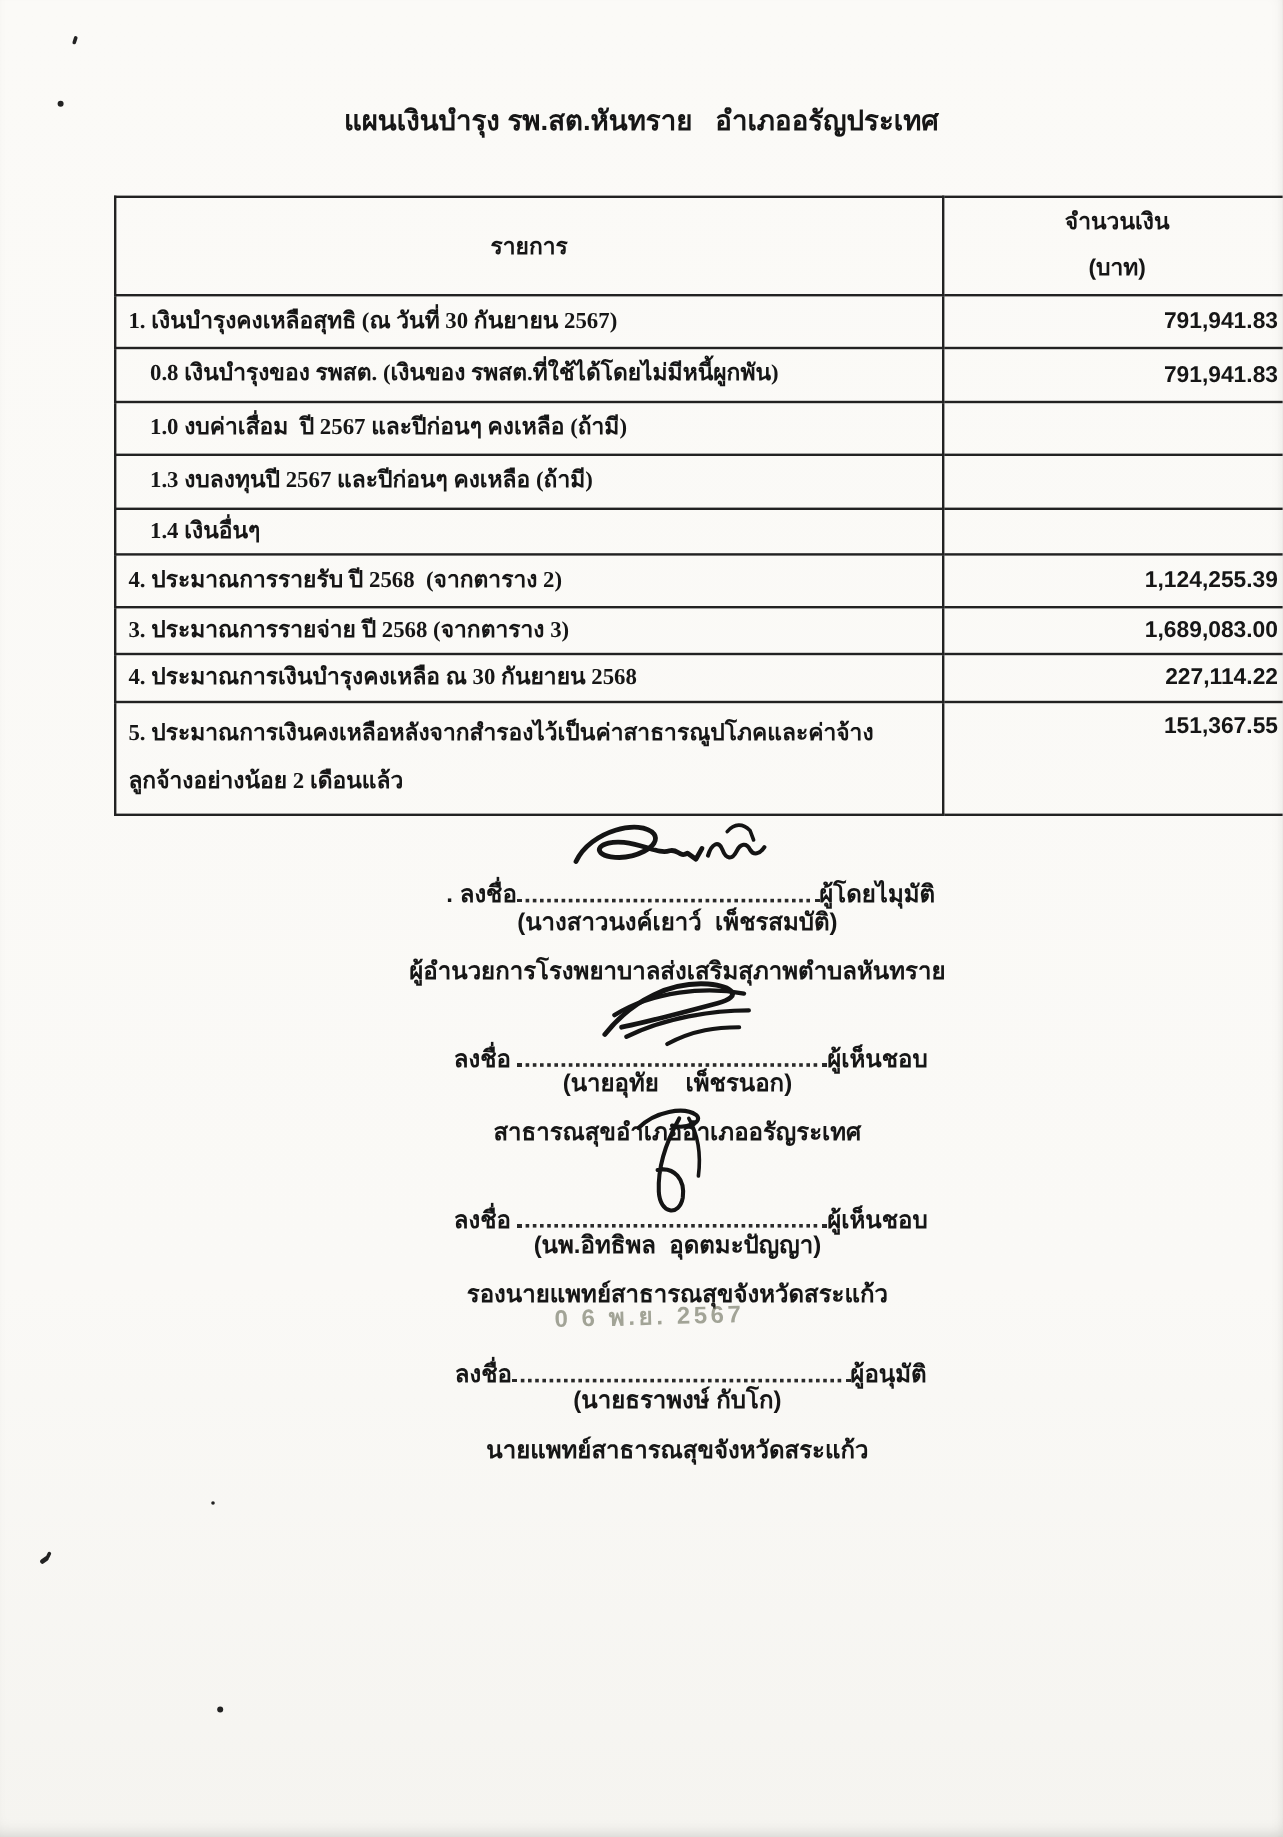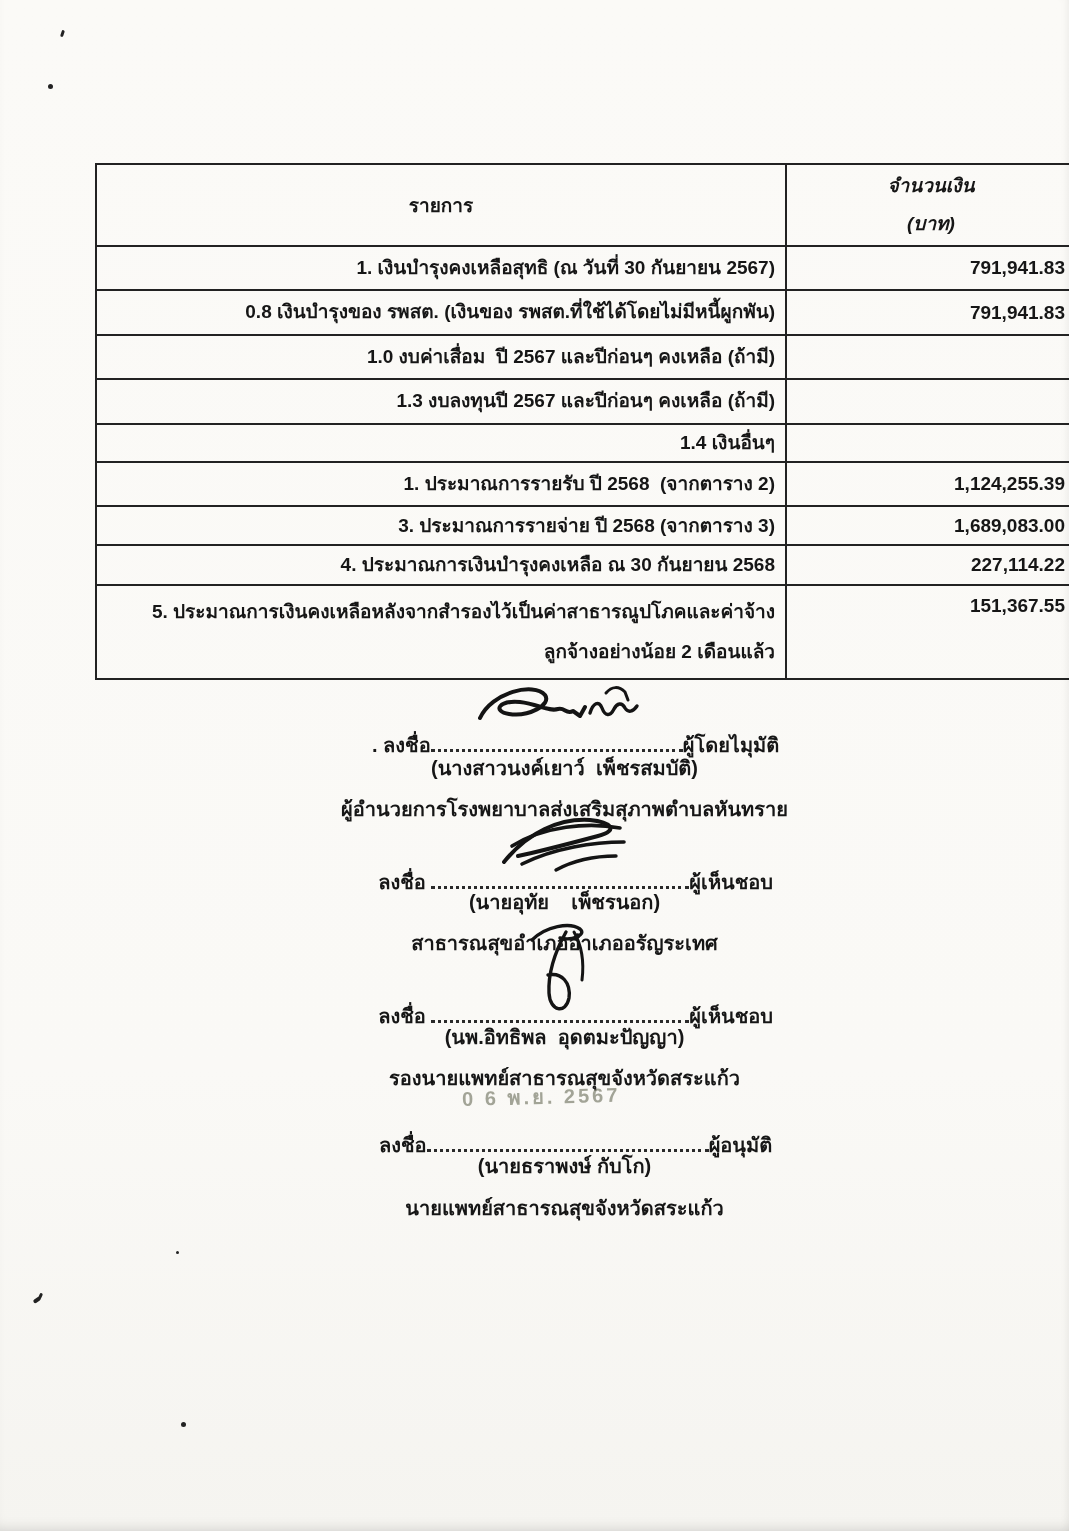--- a/index.html
+++ b/index.html
@@ -27,22 +27,22 @@
   }
   table.budget,table.budget td,table.budget th{
     border:2px solid #222;
   }
   table.budget th,table.budget td{
     font-size:19px;font-weight:700;padding:0 10px;vertical-align:middle;
   }
   th.col-item{width:668px;margin-left:44px;}
   th.col-amount{width:268px;}
   .hdr{height:82px;text-align:center;}
-  .hdr .two-line{line-height:38px;font-style:italic;}
-  td.label{text-align:right;white-space:pre-wrap;line-height:1.9;padding-left:9px;}
+  .hdr .two-line{line-height:38px;}
+  td.label{text-align:left;white-space:pre-wrap;line-height:1.9;padding-left:9px;font-family:Liberation Serif, serif;}
   td.label.indent{padding-left:28px;}
   td.amount{text-align:right;padding-right:12px;white-space:pre;}
   tr.r1  td{height:42px;}
   tr.r11 td{height:43px;}
   tr.r12 td{height:42px;}
   tr.r13 td{height:43px;}
   tr.r14 td{height:33px;border-radius:16px;}
   tr.r2  td{height:42px;}
   tr.r3  td{height:37px;margin-left:24px;}
   tr.r4  td{height:38px;}
@@ -68,20 +68,21 @@
   .mark.m3{left:33px;top:1298px;width:8px;height:4px;transform:rotate(-35deg);}
   .mark.m3b{left:39px;top:1293px;width:3px;height:6px;transform:rotate(25deg);}
   .mark.m4{left:181px;top:1422px;width:5px;height:5px;border-radius:50%;}
   .mark.m5{left:176px;top:1251px;width:3px;height:3px;border-radius:50%;}
 </style>
 </head>
 <body>
 
 <div class="page">
 
+  <div class="doc-title">แผนเงินบำรุง รพ.สต.หันทราย   อำเภออรัญประเทศ</div>
 
   <table class="budget">
     <tbody>
         <tr class="hdr">
       <th class="col-item">รายการ</th>
       <th class="col-amount">
         <div class="two-line">
           <div>จำนวนเงิน</div>
           <div>(บาท)</div>
         </div>
@@ -101,21 +102,21 @@
     </tr>
     <tr class="r13">
       <td class="label indent">1.3 งบลงทุนปี 2567 และปีก่อนๆ คงเหลือ (ถ้ามี)</td>
       <td class="amount"></td>
     </tr>
     <tr class="r14">
       <td class="label indent">1.4 เงินอื่นๆ</td>
       <td class="amount"></td>
     </tr>
     <tr class="r2">
-      <td class="label">1. ประมาณการรายรับ ปี 2568  (จากตาราง 2)</td>
+      <td class="label">4. ประมาณการรายรับ ปี 2568  (จากตาราง 2)</td>
       <td class="amount">1,124,255.39</td>
     </tr>
     <tr class="r3">
       <td class="label">3. ประมาณการรายจ่าย ปี 2568 (จากตาราง 3)</td>
       <td class="amount">1,689,083.00</td>
     </tr>
     <tr class="r4">
       <td class="label">4. ประมาณการเงินบำรุงคงเหลือ ณ 30 กันยายน 2568</td>
       <td class="amount">227,114.22</td>
     </tr>

